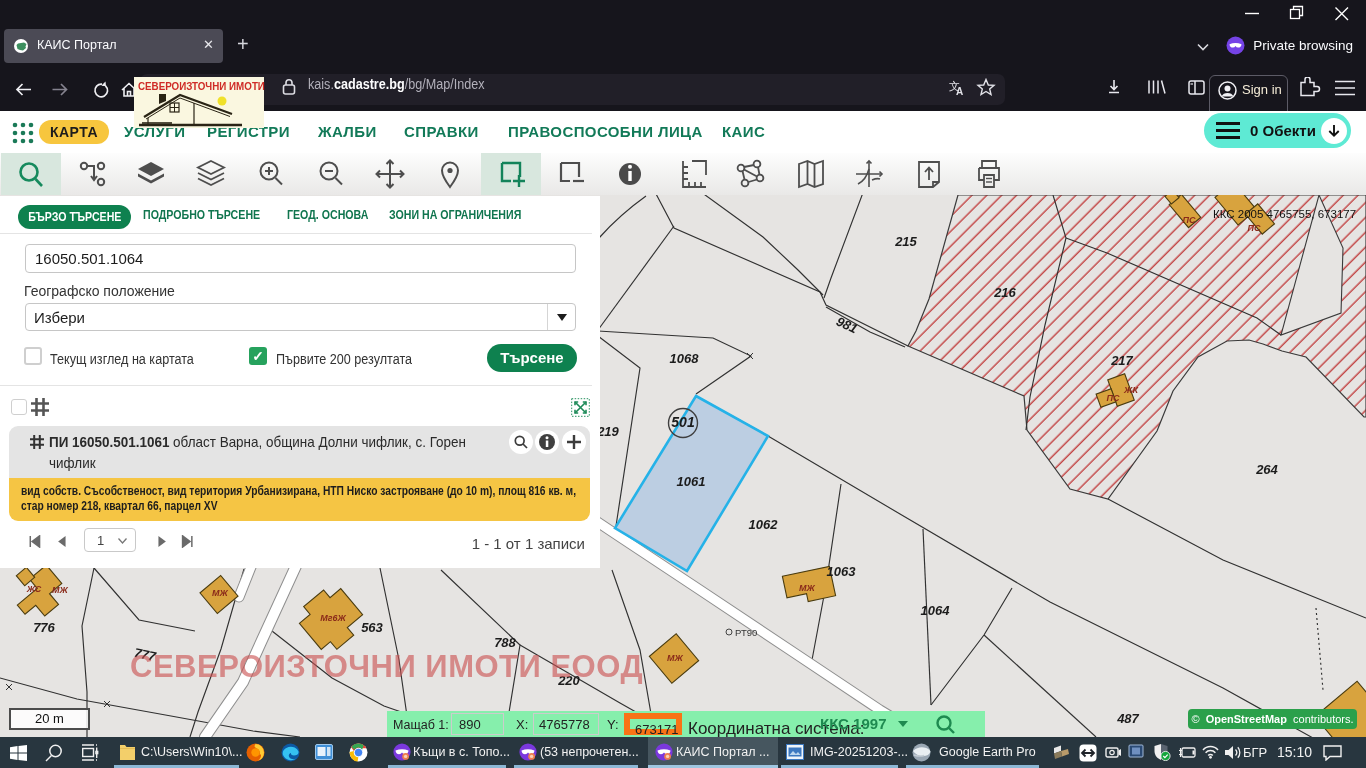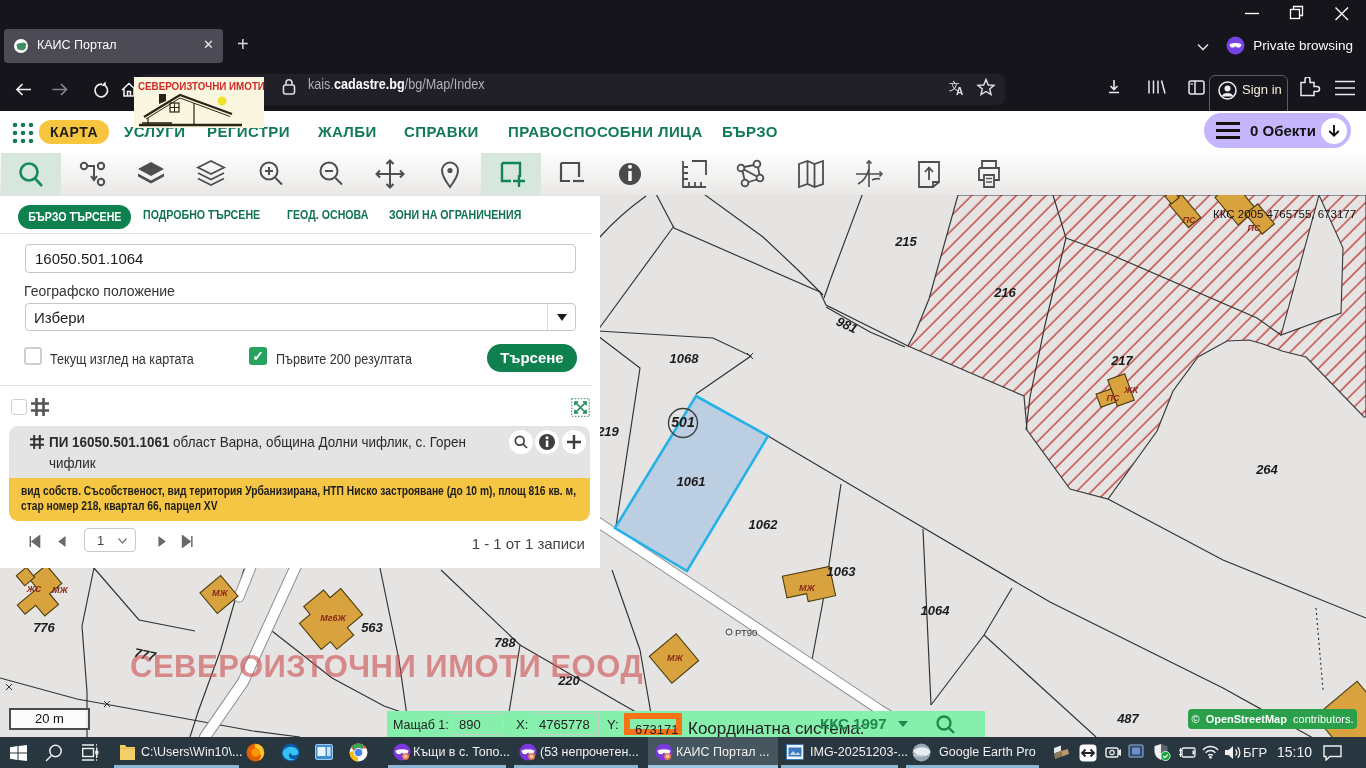--- a/index.html
+++ b/index.html
@@ -25,21 +25,21 @@
   .navic { position:absolute; top:0; }
   #urltext { position:absolute; left:168px; top:8px; font-size:14px; color:#b2b0ba; transform:scaleX(0.9); transform-origin:0 0; }
   #urltext b { color:#fdfdfe; font-weight:600; }
 
   
   #page { position:absolute; left:0; top:111px; width:1366px; height:626px; background:#fff; }
   #hdrmenu { position:absolute; left:0; top:0; width:1366px; height:42px; background:#fff; }
   .mitem { position:absolute; top:12px; font-size:15px; font-weight:bold; color:#127a58; letter-spacing:0.4px; }
   #karta { position:absolute; left:39px; top:9px; width:70px; height:24px; background:#f7c63e; border-radius:12px;
            text-align:center; line-height:24px; font-size:14px; font-weight:bold; color:#1c1c1c; letter-spacing:0.5px; }
-  #objpill { position:absolute; left:1204px; top:2px; width:147px; height:35px; background:#c4b5fd; border-radius:18px; }
+  #objpill { position:absolute; left:1204px; top:2px; width:147px; height:35px; background:#5eead4; border-radius:18px; }
   #objpill .txt { position:absolute; left:46px; top:9px; font-size:15px; font-weight:bold; color:#111; }
   #objpill .circ { position:absolute; right:4px; top:4.5px; width:26px; height:26px; background:#fff; border-radius:50%; }
   
   #toolbar { position:absolute; left:0; top:42px; width:1366px; height:43px;
              background:linear-gradient(#fdfdfd,#e9e8e7); border-bottom:1px solid #cfcfcf; }
   .ttile { position:absolute; top:0; width:60px; height:43px; background:#d8e7de; }
   
   #panel { position:absolute; left:0; top:85px; width:600px; height:372px; background:#fff; }
   .ptab { position:absolute; top:12px; font-size:12.5px; font-weight:bold; color:#10754e; white-space:nowrap; transform:scaleX(0.85); transform-origin:0 0; }
   #searchinput { position:absolute; left:25px; top:48px; width:551px; height:29px; border:1px solid #c6c6c6;
@@ -167,21 +167,21 @@
           <circle cx="11" cy="19" r="2.3"></circle>
           <circle cx="19" cy="19" r="2.3"></circle>
       </g>
     </svg>
     <div id="karta">КАРТА</div>
     <span class="mitem" style="left:124px">УСЛУГИ</span>
     <span class="mitem" style="left:207px">РЕГИСТРИ</span>
     <span class="mitem" style="left:318px">ЖАЛБИ</span>
     <span class="mitem" style="left:404px">СПРАВКИ</span>
     <span class="mitem" style="left:508px">ПРАВОСПОСОБНИ ЛИЦА</span>
-    <span class="mitem" style="left:722px">БЪРЗО</span>
+    <span class="mitem" style="left:722px">КАИС</span>
     <div id="objpill">
       <svg style="position:absolute;left:12px;top:9px" width="24" height="17" viewBox="0 0 24 17">
         <path d="M0 1.5 H24 M0 8.5 H24 M0 15.5 H24" stroke="#111" stroke-width="3"></path>
       </svg>
       <span class="txt">0 Обекти</span>
       <div class="circ">
           <svg style="position:absolute;left:7px;top:6px" width="12" height="14" viewBox="0 0 14 16">
         <path d="M7 1 V13 M1.5 8 L7 13.5 L12.5 8" fill="none" stroke="#111" stroke-width="2.2"></path>
           </svg>
         </div>

